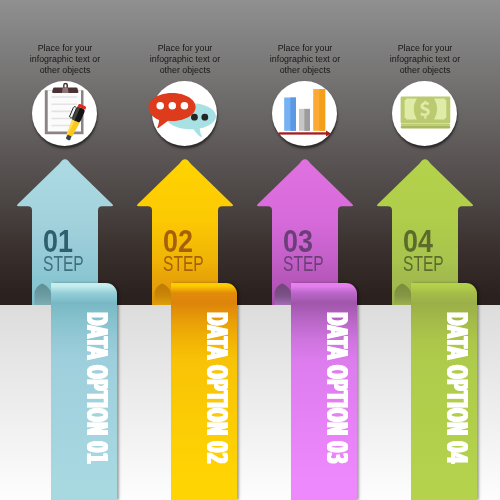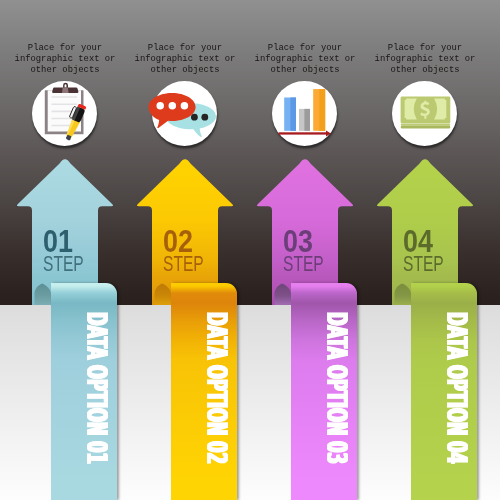--- a/index.html
+++ b/index.html
@@ -10,21 +10,21 @@
 #bg-top{position:absolute;left:0;top:0;width:500px;height:305px;
  background:linear-gradient(to bottom,
   rgb(144,144,144) 0px,rgb(126,125,125) 51px,rgb(109,107,106) 101px,
   rgb(93,88,87) 150px,rgb(75,69,68) 201px,rgb(57,48,45) 251px,
   rgb(43,34,32) 295px,rgb(42,33,31) 305px);}
 #bg-bottom{position:absolute;left:0;top:304.5px;width:500px;height:195.5px;
  background:linear-gradient(to bottom,rgb(219,219,219) 0px,rgb(222,222,222) 8px,
   rgb(237,237,237) 100px,rgb(253,253,253) 195px);}
 #arrows{position:absolute;left:0;top:0;width:500px;height:306px;}
 .caption{position:absolute;top:43.1px;width:130px;text-align:center;color:#1a1616;
- font-family:Liberation Mono, monospace;font-size:8.85px;line-height:10.85px;letter-spacing:0px;}
+ font-family:Liberation Sans, sans-serif;font-size:8.85px;line-height:10.85px;letter-spacing:0px;}
 .circle{position:absolute;top:80.5px;width:65.0px;height:65.0px;border-radius:50%;
  background:#fff;box-shadow:0.6px 2.6px 2.2px rgba(0,0,0,0.55);}
 .circle svg{position:absolute;left:0;top:0;overflow:visible;}
 .num{position:absolute;top:225.6px;font-weight:bold;font-size:31.2px;line-height:31.2px;
  letter-spacing:0px;transform-origin:0 0;transform:scaleX(0.862);}
 .step{position:absolute;top:252.6px;font-size:21.2px;line-height:21.2px;
  letter-spacing:0px;transform-origin:0 0;transform:scaleX(0.735);}
 .ribbon{position:absolute;height:217px;box-shadow:1.8px 0 2.6px -0.2px rgba(0,0,0,0.36);}
 .rib-txt{position:absolute;left:60px;top:28.6px;transform-origin:0 0;
  transform:rotate(90deg) scaleX(0.562);

